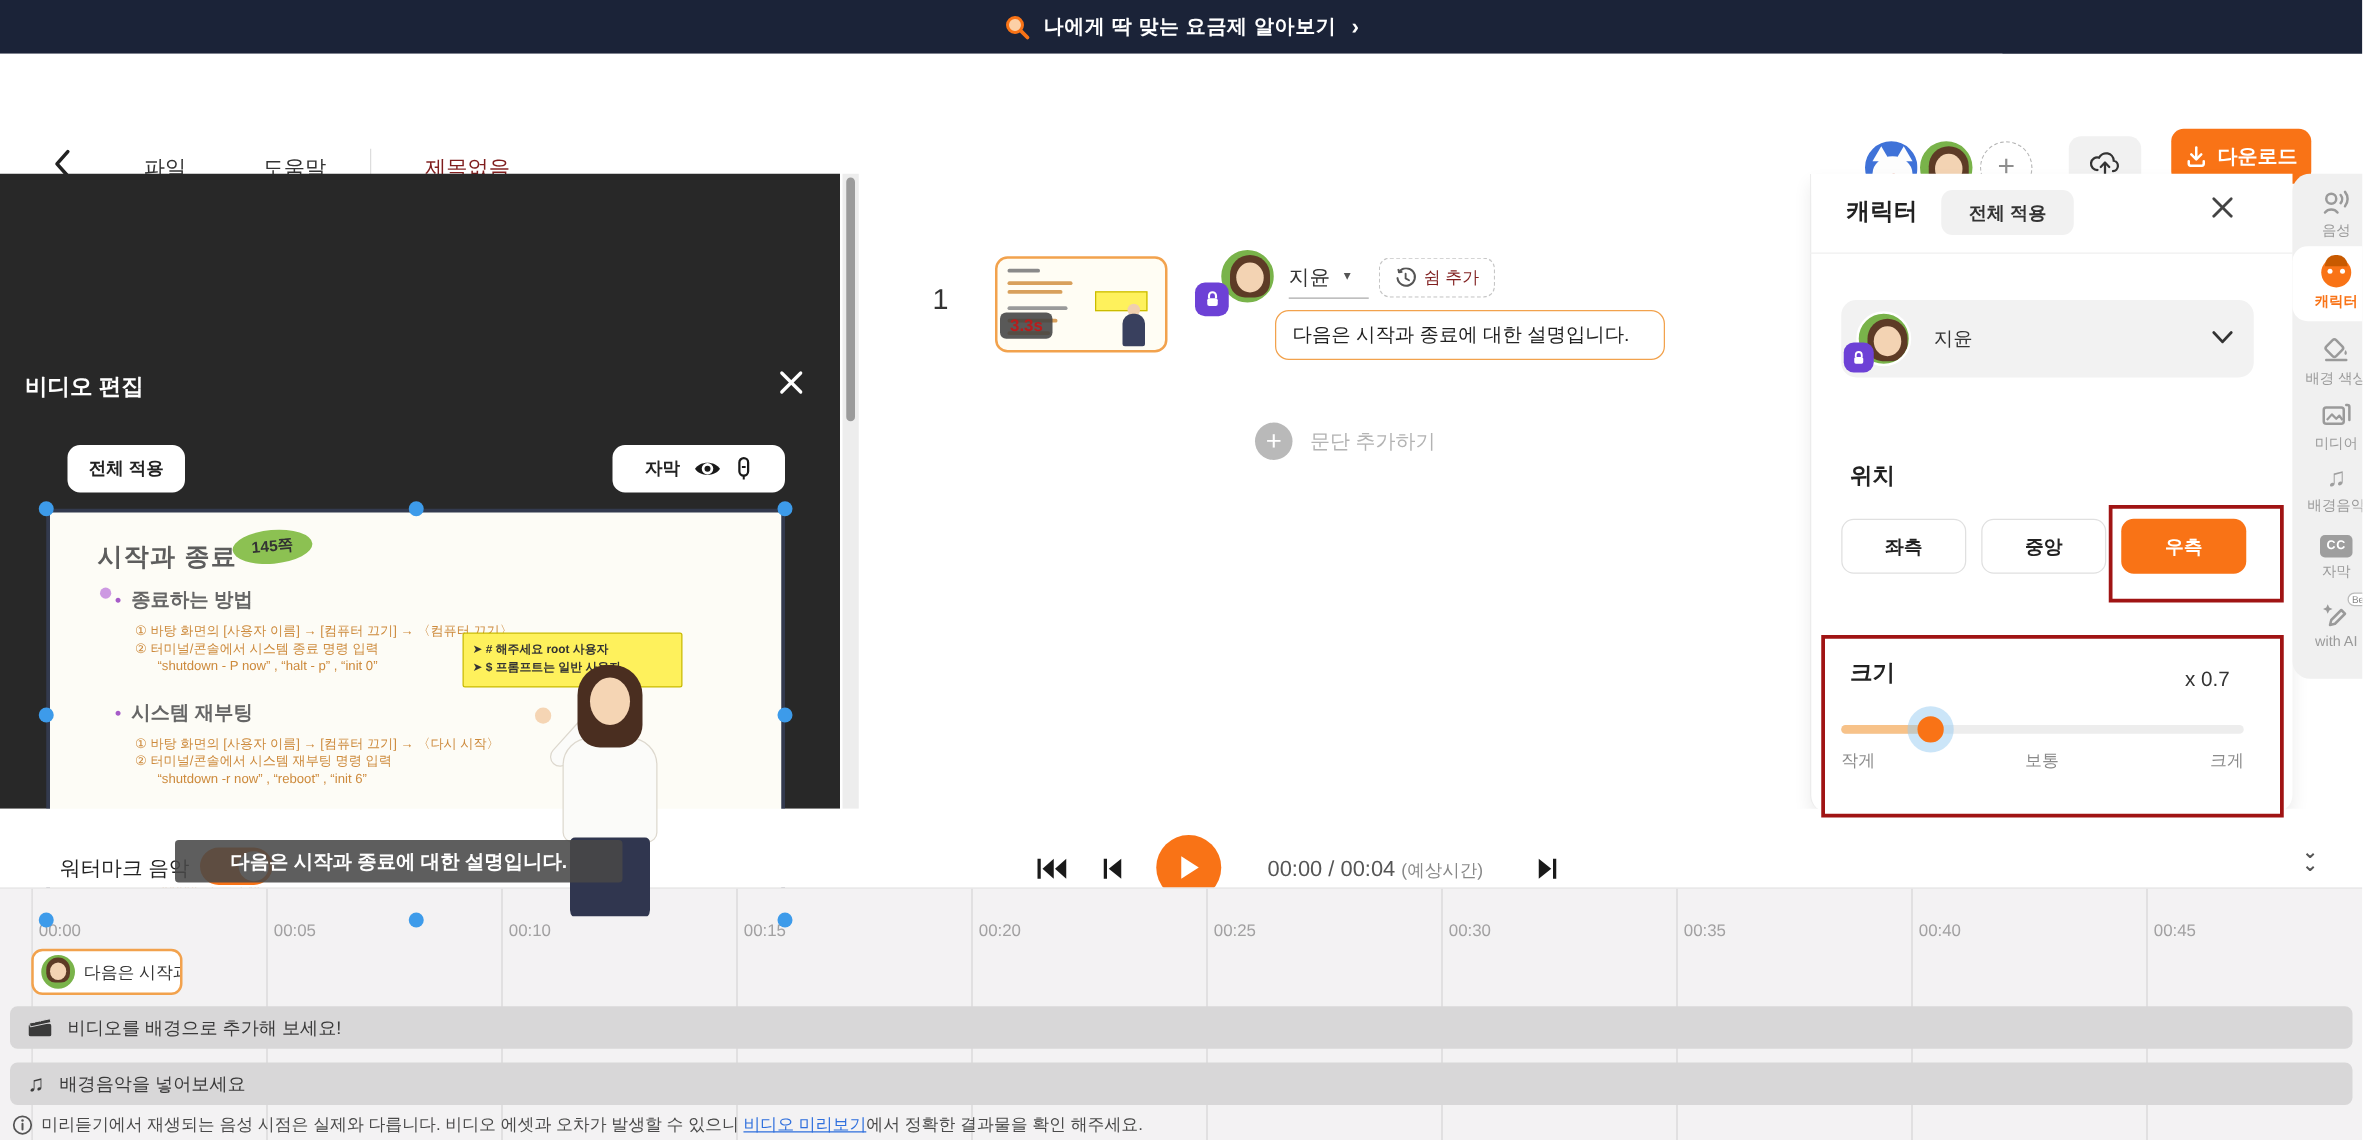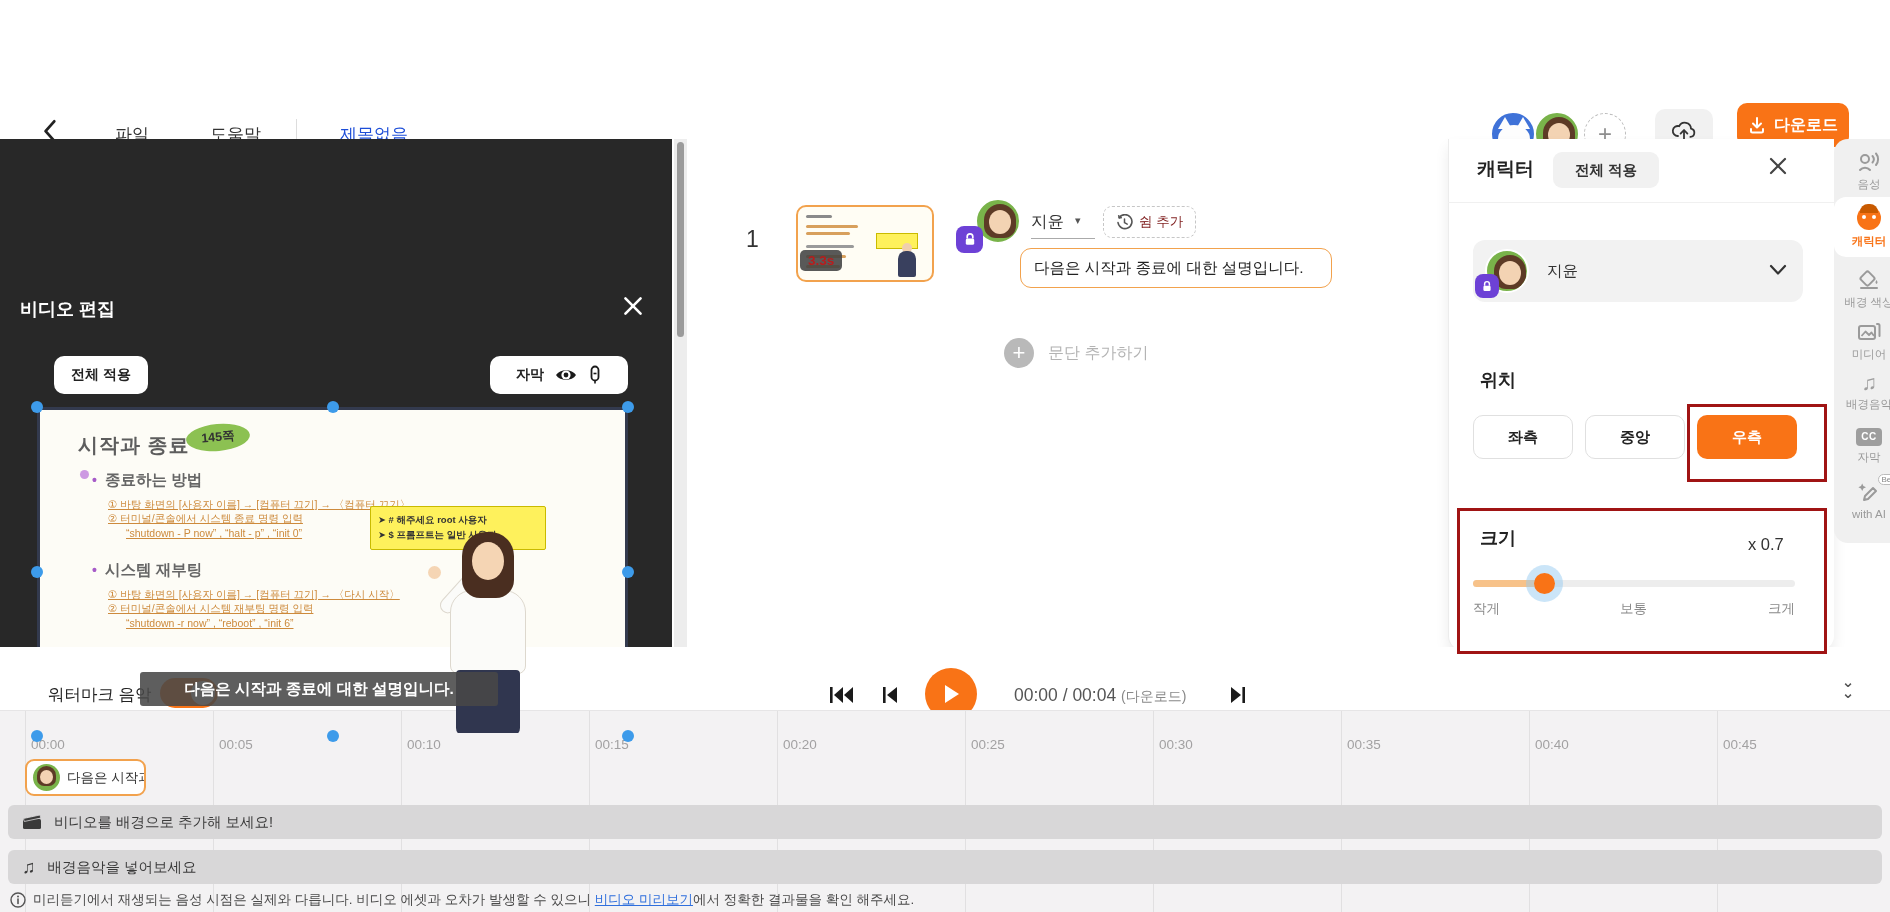--- a/index.html
+++ b/index.html
@@ -9,21 +9,21 @@
   
   .banner{left:0;top:0;width:1890px;height:43px;background:#1b2338;display:flex;align-items:center;justify-content:center;gap:10px;cursor:pointer;}
   .banner .txt{color:#fff;font-size:16px;font-weight:bold;letter-spacing:.5px;}
   .banner .chev{color:#fff;font-size:18px;font-weight:bold;margin-left:2px;}
 
   
   .topnav{left:0;top:43px;width:1602px;height:96px;background:#fff;}
   .backbtn{left:38px;top:74px;width:26px;height:26px;cursor:pointer;}
   .menuitem{top:80px;font-size:17px;color:#333;cursor:pointer;}
   .nav-divider{left:296px;top:76px;width:1px;height:26px;background:#ddd;}
-  .doc-title{left:340px;top:80px;font-size:17px;color:#1d4ed8;cursor:pointer;}
+  .doc-title{left:340px;top:80px;font-size:17px;color:#7f1d1d;cursor:pointer;}
   .avatar{width:46px;height:46px;border-radius:50%;overflow:hidden;position:absolute;border:2px solid #fff;box-sizing:border-box;}
   .av-cat{background:#3f72d8;}
   .av-cat .ear{position:absolute;width:0;height:0;border-left:7px solid transparent;border-right:7px solid transparent;border-bottom:12px solid #fdfdfd;top:4px;}
   .av-cat .face{position:absolute;left:6px;top:12px;width:32px;height:28px;border-radius:50%;background:#fdfdfd;}
   .av-cat .mouth{position:absolute;left:19px;top:26px;width:8px;height:6px;border-radius:50%;background:#d2522f;}
   .av-woman{background:#79b34a;}
   .aw-hair{position:absolute;left:7px;top:4px;width:32px;height:34px;border-radius:16px 16px 12px 12px;background:#5d3b26;}
   .aw-face{position:absolute;left:12px;top:10px;width:22px;height:24px;border-radius:50%;background:#f3d3b3;}
   .plus-circle{width:42px;height:42px;border-radius:50%;border:1.6px dashed #b9b9b9;color:#8e8e8e;font-size:24px;display:flex;align-items:center;justify-content:center;cursor:pointer;background:#fff;box-sizing:border-box;}
   .upload-btn{left:1655px;top:66px;width:58px;height:44px;background:#f1f1f1;border-radius:10px;display:flex;align-items:center;justify-content:center;cursor:pointer;}
@@ -38,21 +38,21 @@
   .subtitle-pill{left:490px;top:217px;width:138px;height:38px;gap:10px;}
 
   
   .slide{left:37px;top:268px;width:591px;height:329px;background:#fdfcf6;border:3px solid #333a4e;border-radius:4px;box-sizing:border-box;overflow:hidden;}
   .handle{width:12px;height:12px;border-radius:50%;background:#3d9bea;z-index:6;}
   .sl-title{left:38px;top:22px;font-size:20px;font-weight:bold;color:#5d5d5d;letter-spacing:1px;}
   .page-bubble{left:146px;top:14px;width:64px;height:27px;background:#8cc152;border-radius:50%;display:flex;align-items:center;justify-content:center;font-size:12.5px;font-weight:bold;color:#333;transform:rotate(-5deg);}
   .cursor-dot{left:40px;top:60px;width:9px;height:9px;border-radius:50%;background:#c07fdd;opacity:.8;}
   .sec-head{font-size:15.5px;font-weight:bold;color:#666;}
   .sec-head .bdot{color:#a65bc8;margin-right:8px;font-size:14px;}
-  .sl-line{font-size:10.5px;color:#cd8a3c;white-space:nowrap;text-decoration:underline;}
+  .sl-line{font-size:10.5px;color:#cd8a3c;white-space:nowrap;}
   .note-box{left:330px;top:96px;width:176px;height:44px;background:#fef15c;border:1px solid #c9ba00;border-radius:2px;padding:5px 7px;box-sizing:border-box;z-index:3;}
   .note-box div{font-size:9.5px;color:#333;font-weight:bold;line-height:1.6;white-space:nowrap;}
   .red-circle{left:425px;top:148px;width:26px;height:26px;border:3.5px solid #e23b3b;border-radius:50%;box-sizing:border-box;z-index:3;}
   .subtitle-overlay{left:100px;top:262px;width:358px;height:34px;background:rgba(72,72,72,.88);border-radius:3px;color:#fff;font-size:15.5px;font-weight:bold;display:flex;align-items:center;justify-content:center;z-index:5;white-space:nowrap;}
   
   .presenter{left:366px;top:122px;width:152px;height:204px;z-index:4;}
   .p-hair{position:absolute;left:56px;top:0;width:52px;height:66px;border-radius:24px 24px 18px 18px;background:#4a2e20;}
   .p-face{position:absolute;left:66px;top:10px;width:32px;height:38px;border-radius:50%;background:#f5d5b4;}
   .p-body{position:absolute;left:44px;top:58px;width:76px;height:84px;border-radius:22px 22px 8px 8px;background:#fbfbf9;border:1px solid #ddd8ce;box-sizing:border-box;}
   .p-arm{position:absolute;left:28px;top:52px;width:52px;height:16px;border-radius:8px;background:#fbfbf9;border:1px solid #ddd8ce;transform:rotate(-48deg);box-sizing:border-box;}
@@ -140,20 +140,28 @@
   .bar-video{top:94px;} .bar-music{top:139px;}
   .notice{position:absolute;left:10px;top:180px;display:flex;align-items:center;gap:7px;font-size:13.5px;color:#4a4a4a;}
   .notice a{color:#2f6fdd;text-decoration:underline;cursor:pointer;}
   :root{--accent:#f97316;}
 </style>
 </head>
 <body>
 
 <div id="app">
 
+  <div class="abs banner">
+    <svg width="22" height="22" viewBox="0 0 22 22">
+        <circle cx="9" cy="9" r="6" fill="#fcd0a6" stroke="#f97316" stroke-width="2.4"></circle>
+        <line x1="13.5" y1="13.5" x2="19" y2="19" stroke="#f97316" stroke-width="3" stroke-linecap="round"></line>
+      </svg>
+    <span class="txt">나에게 딱 맞는 요금제 알아보기</span>
+    <span class="chev">›</span>
+  </div>
 
   <div class="abs topnav">
     <svg class="abs backbtn" viewBox="0 0 24 24">
         <polyline points="15,4 7,13 15,22" fill="none" stroke="#222" stroke-width="2.6" stroke-linecap="round" stroke-linejoin="round"></polyline>
       </svg>
     <span class="abs menuitem" style="left:115px">파일</span>
     <span class="abs menuitem" style="left:210px">도움말</span>
     <div class="abs nav-divider"></div>
     <span class="abs doc-title">제목없음</span>
     <div class="abs avatar av-cat" style="left:1490px;top:68px">
@@ -426,21 +434,21 @@
     </svg>
   <svg class="abs transport" style="left:880px;top:685px" width="20" height="20" viewBox="0 0 20 20">
       <rect x="3" y="2" width="2.6" height="16" fill="#1a1a1a"></rect>
       <polygon points="17,2 7,10 17,18" fill="#1a1a1a"></polygon>
     </svg>
   <div class="abs play-btn">
       <svg width="20" height="22" viewBox="0 0 20 22">
         <polygon points="4,2 18,11 4,20" fill="#fff"></polygon>
       </svg>
     </div>
-  <span class="abs time-text"><span>00:00 / 00:04</span> <span class="time-suffix">(다운로드)</span></span>
+  <span class="abs time-text"><span>00:00 / 00:04</span> <span class="time-suffix">(예상시간)</span></span>
   <svg class="abs transport" style="left:1228px;top:685px" width="20" height="20" viewBox="0 0 20 20">
       <polygon points="3,2 13,10 3,18" fill="#1a1a1a"></polygon>
       <rect x="14.4" y="2" width="2.6" height="16" fill="#1a1a1a"></rect>
     </svg>
   <div class="abs collapse-btn">
     <div>⌄</div>
       <div>⌄</div>
   </div>
 
   <div class="abs timeline">

